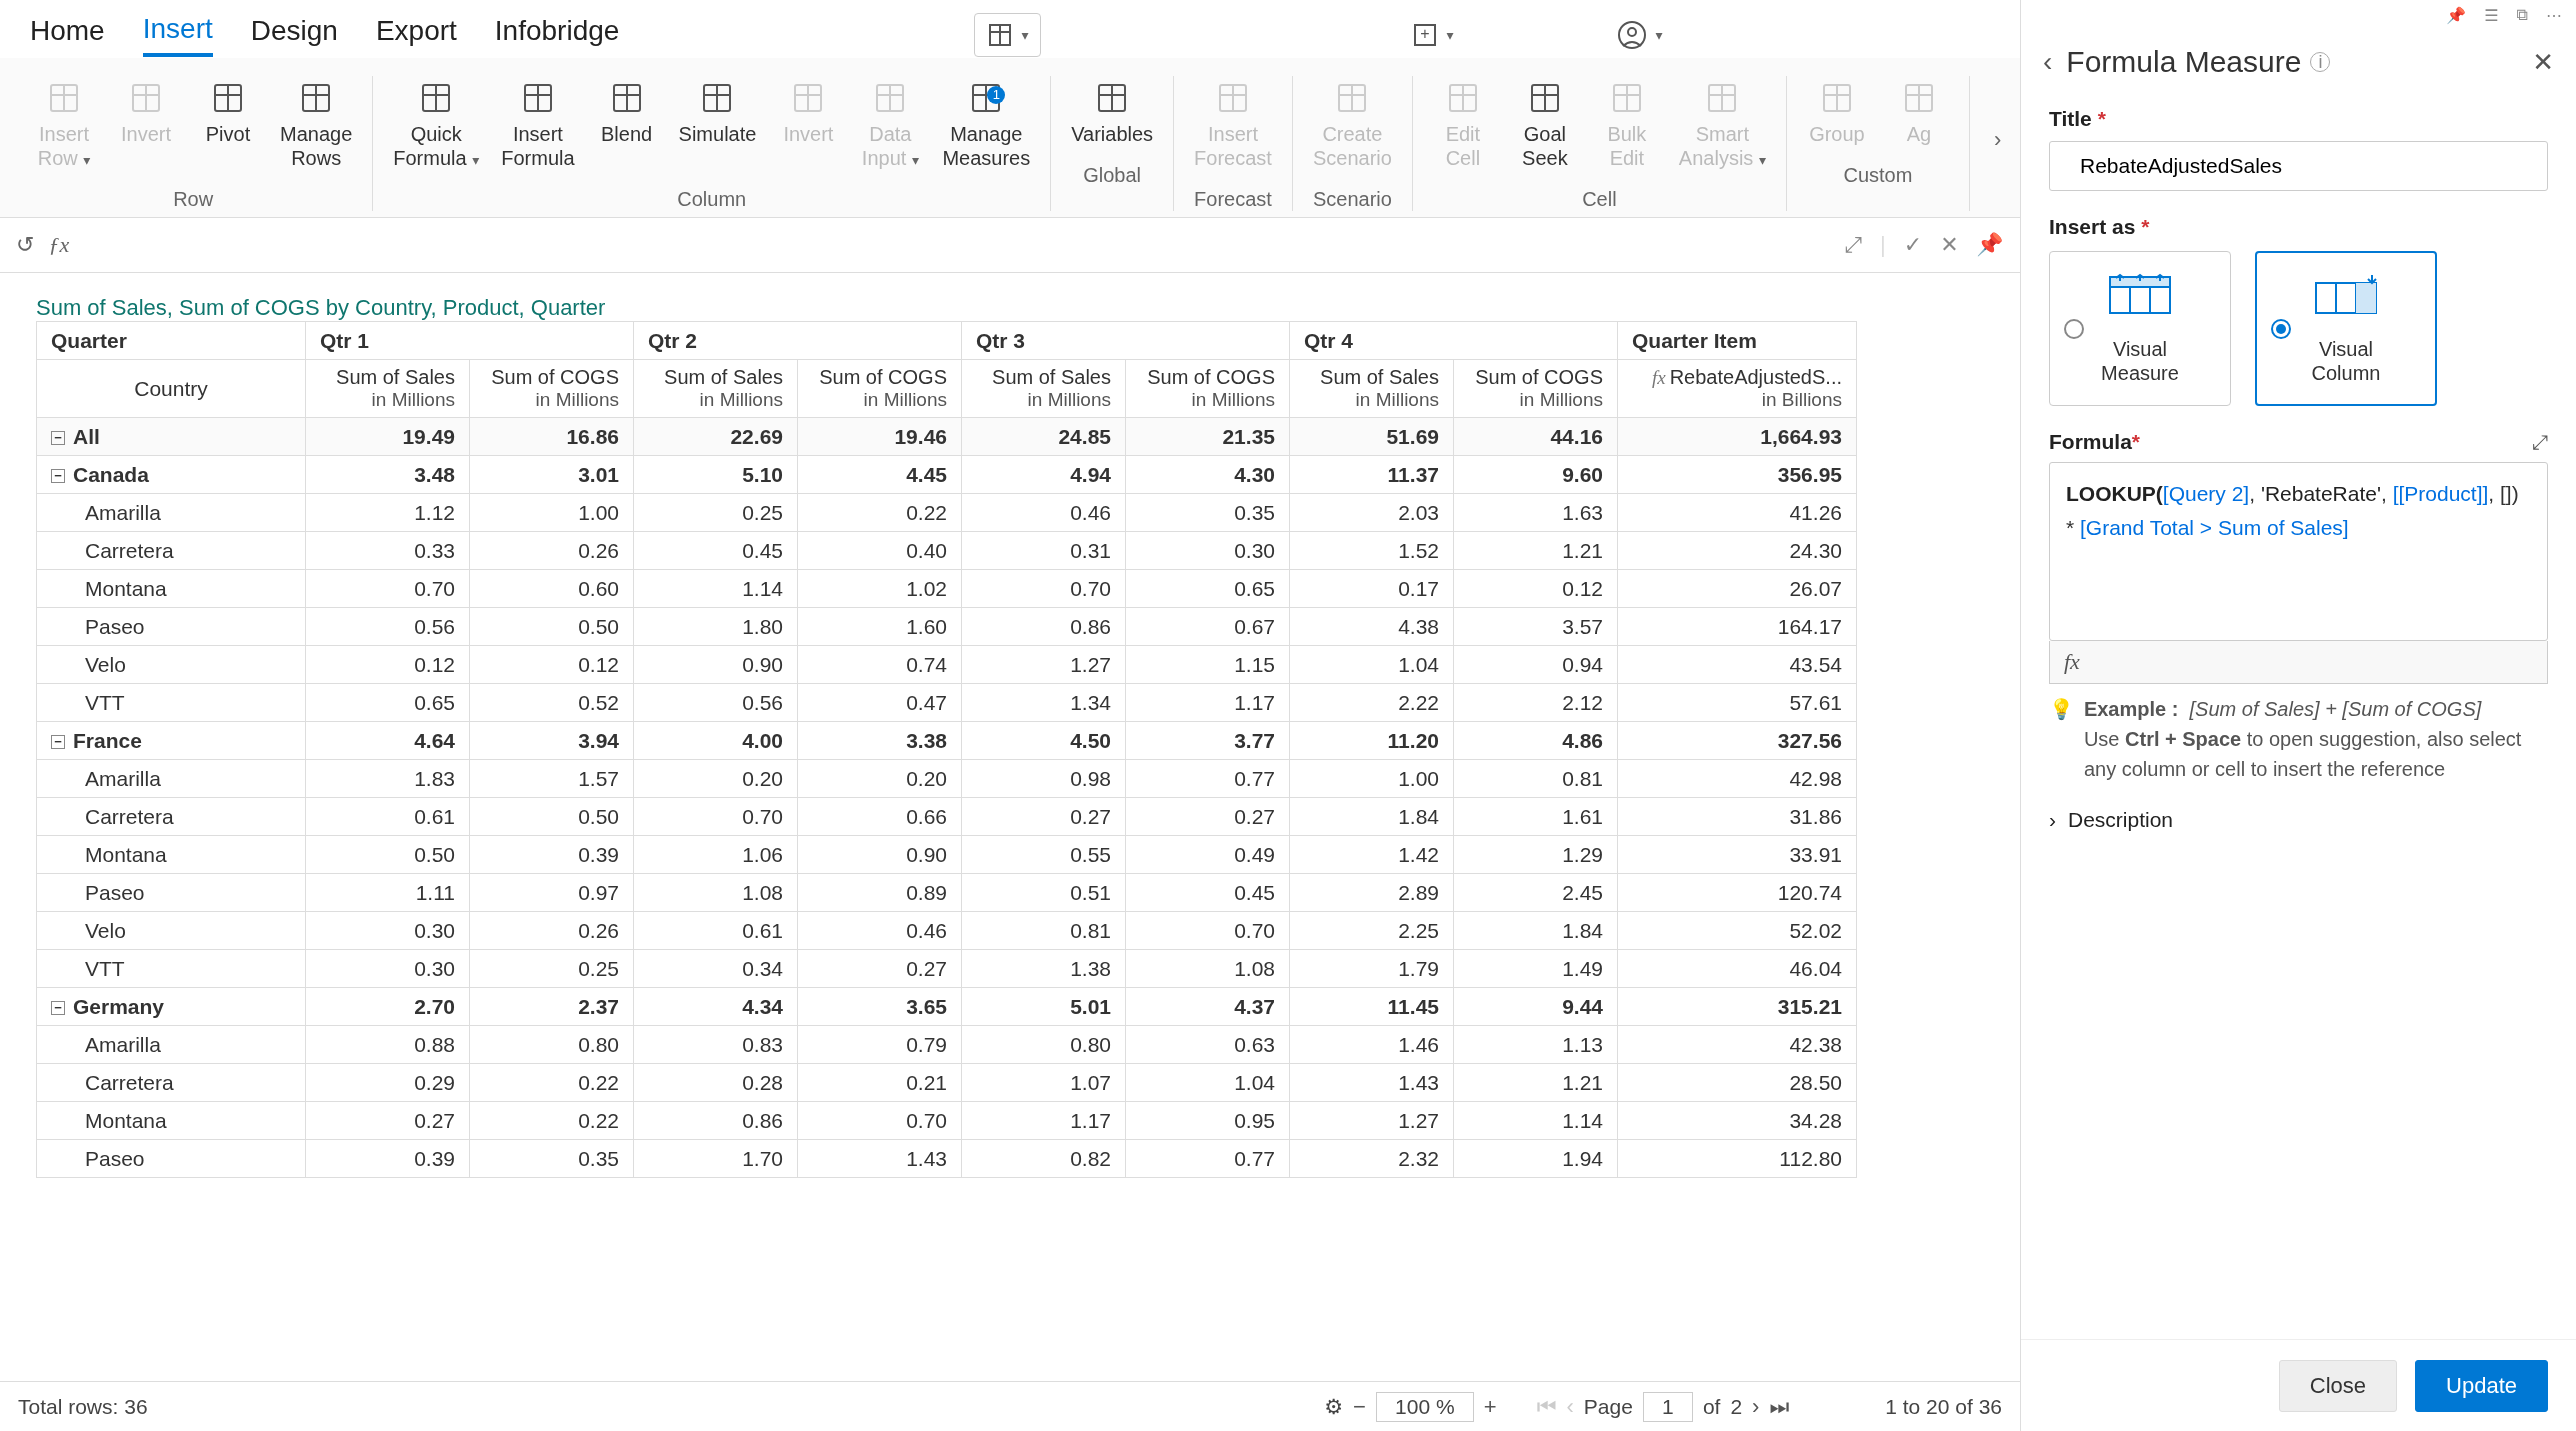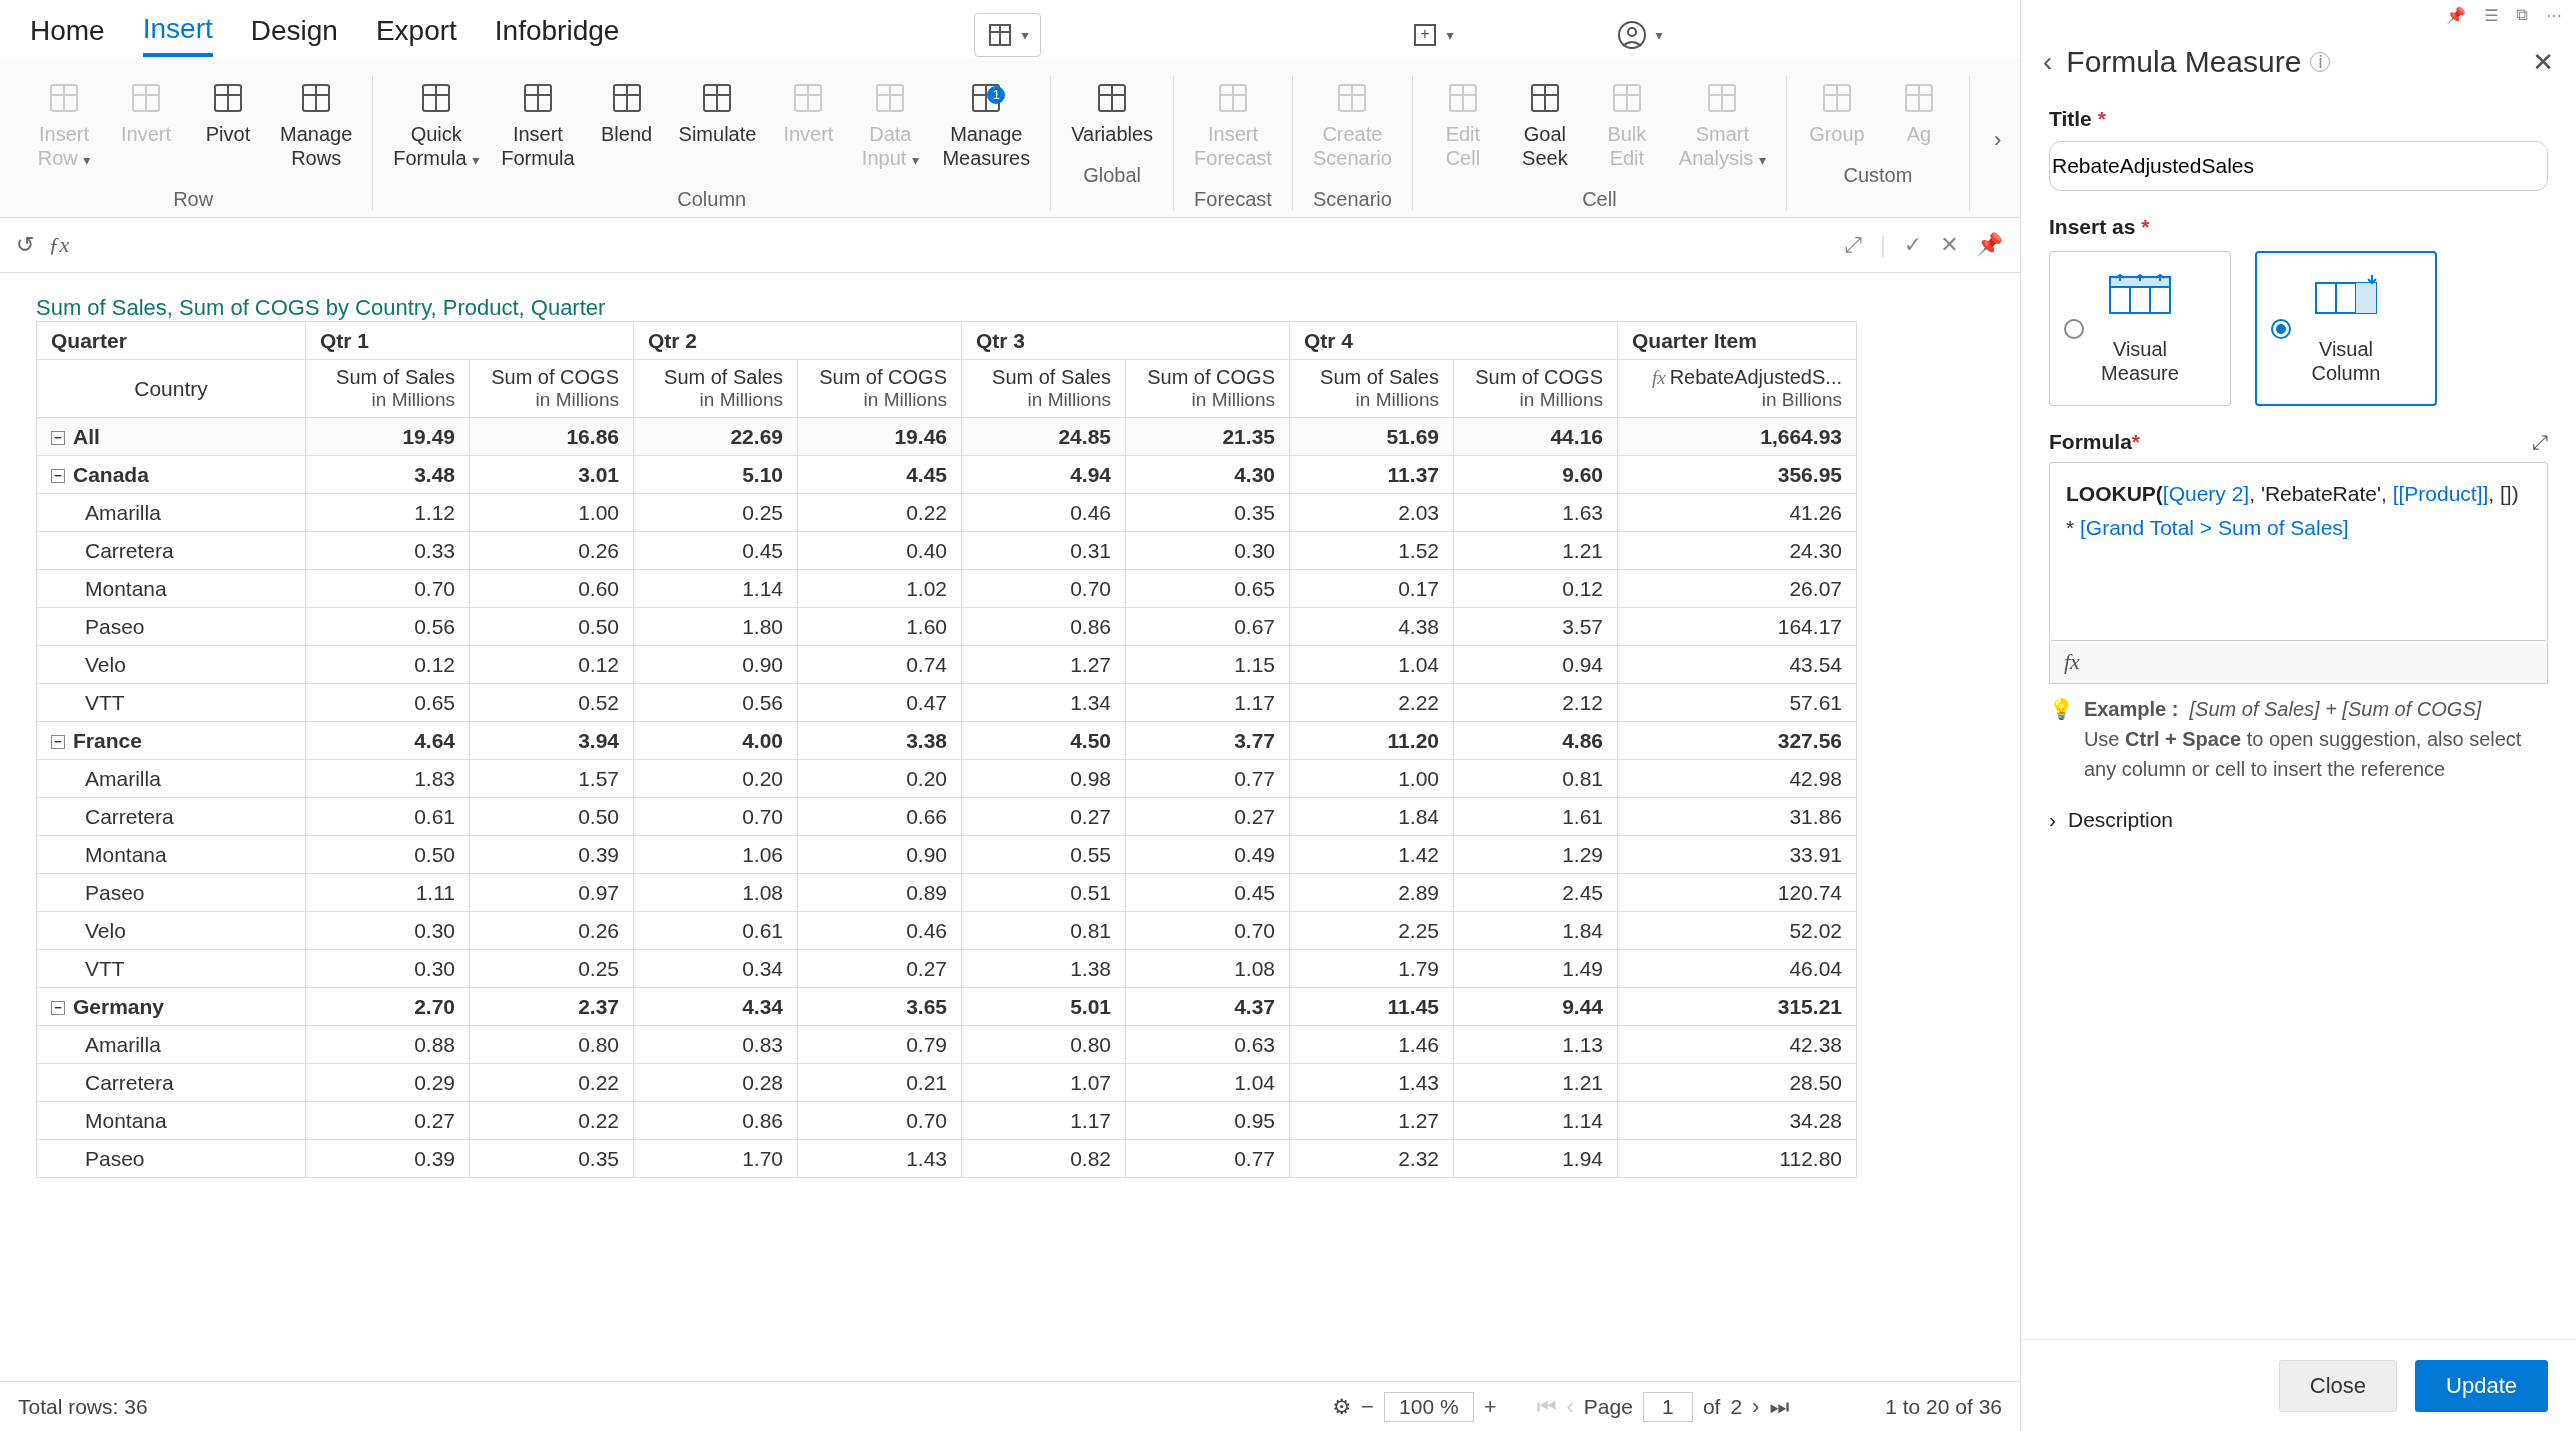--- a/index.html
+++ b/index.html
@@ -53,37 +53,37 @@
 .measure-hdr .m-name { display: block; }
 .measure-hdr .m-unit { display: block; color: #555; font-size: 19px; }
 .expand-icon { display: inline-block; width: 14px; height: 14px; border: 1px solid #888; font-size: 13px; line-height: 12px; text-align: center; margin-right: 8px; vertical-align: middle; }
 .fx-prefix { font-style: italic; font-family: serif; color: #777; margin-right: 4px; font-size: 19px; }
 
 
 .status-bar { display: flex; align-items: center; border-top: 1px solid #ddd; padding: 10px 18px; font-size: 21px; color: #444; gap: 18px; }
 .status-left { flex: 0 0 auto; }
 .status-fill { flex: 1; }
 .status-ctrl { display: flex; align-items: center; gap: 10px; }
-.zoom-box { border: 1px solid #ccc; padding: 2px 10px; width: 90px; text-align: center; }
+.zoom-box { border: 1px solid #ccc; padding: 2px 10px; width: 98px; text-align: center; }
 .page-box { border: 1px solid #ccc; padding: 2px 10px; width: 50px; text-align: center; }
 .pager-btn { color: #555; cursor: pointer; font-size: 22px; }
 .pager-btn.disabled { color: #ccc; }
 
 
 .side-top-icons { display: flex; justify-content: flex-end; gap: 18px; padding: 6px 14px; color: #888; font-size: 16px; }
 .side-header { display: flex; align-items: center; padding: 14px 22px; gap: 14px; }
 .side-header .back { font-size: 28px; color: #555; cursor: pointer; }
 .side-header h2 { font-size: 30px; font-weight: 400; flex: 1; display: flex; align-items: center; gap: 9px; }
 .side-header .info-ic { font-size: 18px; color: #888; border: 1px solid #aaa; border-radius: 50%; width: 20px; height: 20px; display: inline-flex; align-items: center; justify-content: center; }
 .side-header .close { font-size: 26px; color: #555; cursor: pointer; }
 
 .side-body { flex: 1; overflow: auto; padding: 14px 28px; display: flex; flex-direction: column; gap: 24px; font-size: 21px; }
 .field-label { font-size: 21px; font-weight: 600; color: #222; }
 .req { color: #d13438; }
-.text-input { width: 100%; border: 1px solid #ccc; border-radius: 12px; padding: 12px 2px; font-size: 21px; }
+.text-input { width: 100%; border: 1px solid #ccc; border-radius: 3px; padding: 12px 30px; font-size: 21px; }
 .insert-as-cards { display: flex; gap: 24px; }
 .card { border: 1px solid #ccc; border-radius: 4px; width: 182px; height: 155px; display: flex; flex-direction: column; align-items: center; justify-content: center; gap: 20px; cursor: pointer; position: relative; }
 .card.selected { border: 2px solid #0078d4; }
 .card .radio { position: absolute; left: 14px; top: 50%; transform: translateY(-50%); width: 20px; height: 20px; border: 2px solid #888; border-radius: 50%; background: #fff; }
 .card.selected .radio { border-color: #0078d4; }
 .card.selected .radio::after { content: ""; position: absolute; left: 3px; top: 3px; width: 10px; height: 10px; background: #0078d4; border-radius: 50%; }
 .card .card-icon { width: 68px; height: 44px; }
 .card .card-label { font-size: 20px; text-align: center; line-height: 1.2; }
 
 .formula-head { display: flex; justify-content: space-between; align-items: center; }

